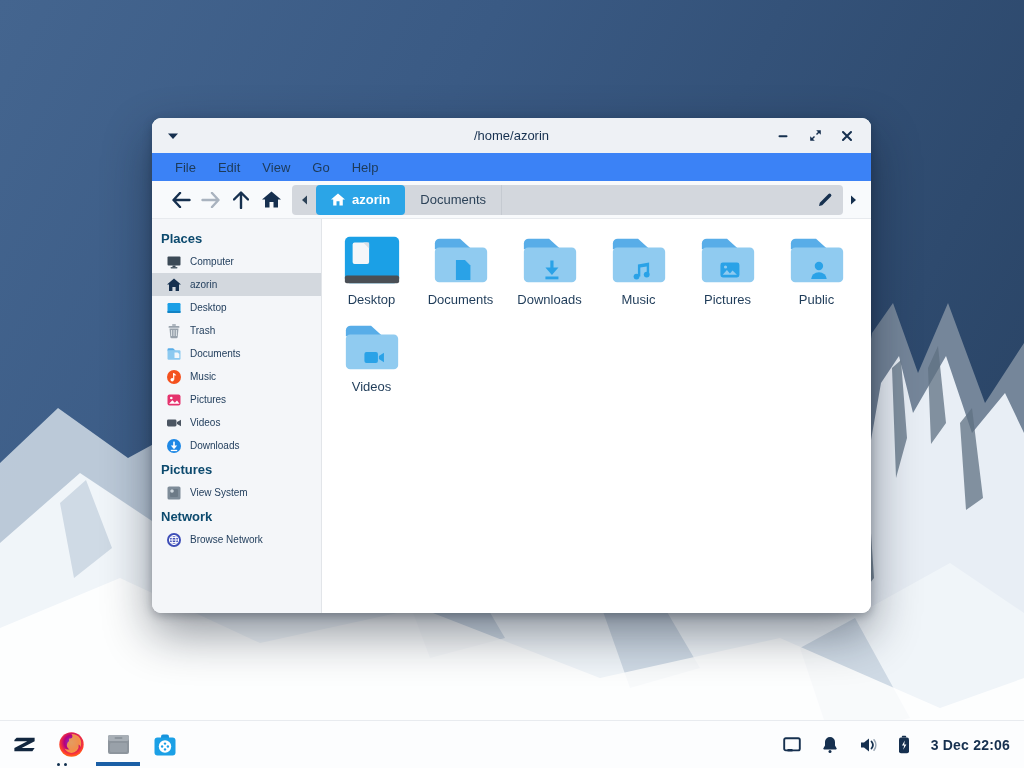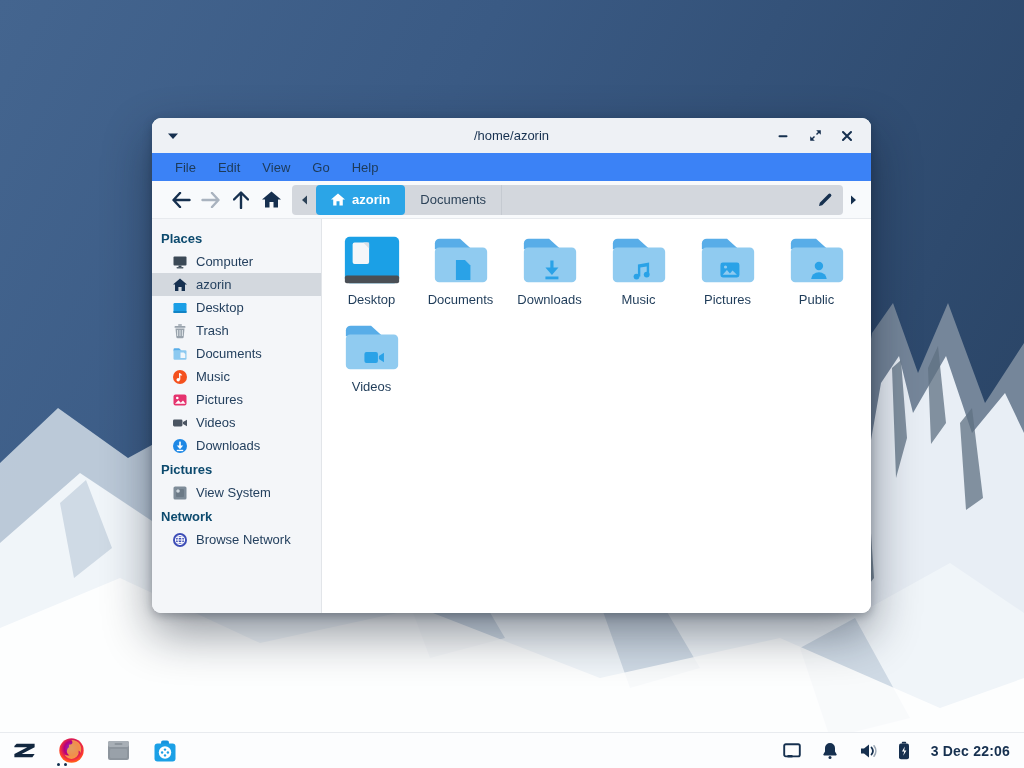--- a/index.html
+++ b/index.html
@@ -30,32 +30,32 @@
   .crumb-scroll { width:24px; display:flex; align-items:center; justify-content:center; }
   .crumb { display:flex; align-items:center; gap:7px; padding:0 15px; font-size:13px; color:#2c4258; }
   .crumb.active { background:#2ba5e7; color:#fff; font-weight:bold; border-radius:4px; }
   .crumb.plain { border-right:1px solid #c5cad1; }
   .path-edit { margin-left:auto; width:36px; display:flex; align-items:center; justify-content:center; }
   .pathbar-next { width:20px; display:flex; align-items:center; justify-content:center; }
 
   .content { flex:1; display:flex; min-height:0; }
   .sidebar { width:170px; background:#f4f6f9; border-right:1px solid #e2e5e9; padding-top:7px; overflow:hidden; }
   .side-header { font-size:13px; font-weight:bold; color:#0c4a6e; padding:5px 10px 4px 9px; }
-  .side-item { display:flex; align-items:center; gap:8px; height:23px; padding-left:20px; font-size:13px; color:#25415f; }
+  .side-item { display:flex; align-items:center; gap:8px; height:23px; padding-left:14px; font-size:10px; color:#25415f; }
   .side-item.selected { background:#d3d8de; }
   .side-item .ic { width:16px; height:16px; flex:0 0 aupx; display:flex; }
 
   .main { flex:1; background:#fff; padding:14px 0 0 5px; display:flex; flex-wrap:wrap; align-content:flex-start; }
   .file-item { width:89px; display:flex; flex-direction:column; align-items:center; margin-bottom:13px; }
   .file-icon { width:62px; height:54px; position:relative; }
   .file-icon .emblem { position:absolute; left:50%; top:46%; transform:translateX(-42%); }
   .file-label { margin-top:5px; font-size:13px; color:#1f3c59; text-align:center; }
 
   
-  .taskbar { position:absolute; left:0; bottom:0; width:1024px; height:36px; background:#fcfdfe; border-top:1px solid #e8ebef;
+  .taskbar { position:absolute; left:0; bottom:0; width:1024px; height:48px; background:#fcfdfe; border-top:1px solid #e8ebef;
     display:flex; align-items:center;gap:12px; }
   .tb-left { display:flex; align-items:center; gap:19px; padding-left:10px; }
   .tb-app { width:28px; height:28px; position:relative; display:flex; align-items:center; justify-content:center; }
   .active-bar { position:absolute; bottom:-7px; left:50%; transform:translateX(-50%); width:44px; height:4px; background:#1b5fa6; }
   .tb-right { margin-left:auto; display:flex; align-items:center; gap:21px; padding-right:14px; }
   .tray-icon { display:flex; align-items:center; justify-content:center; }
   .clock { font-size:14px; font-weight:bold; color:#16304f; letter-spacing:.2px; }
 </style>
 </head>
 <body>

